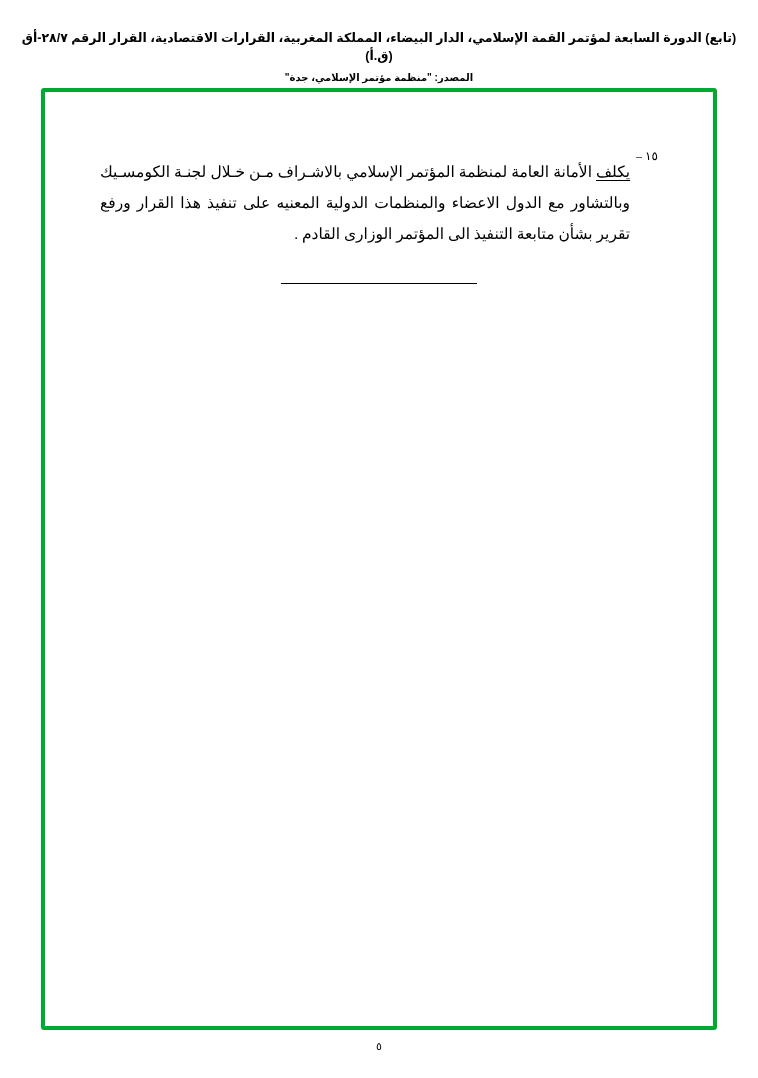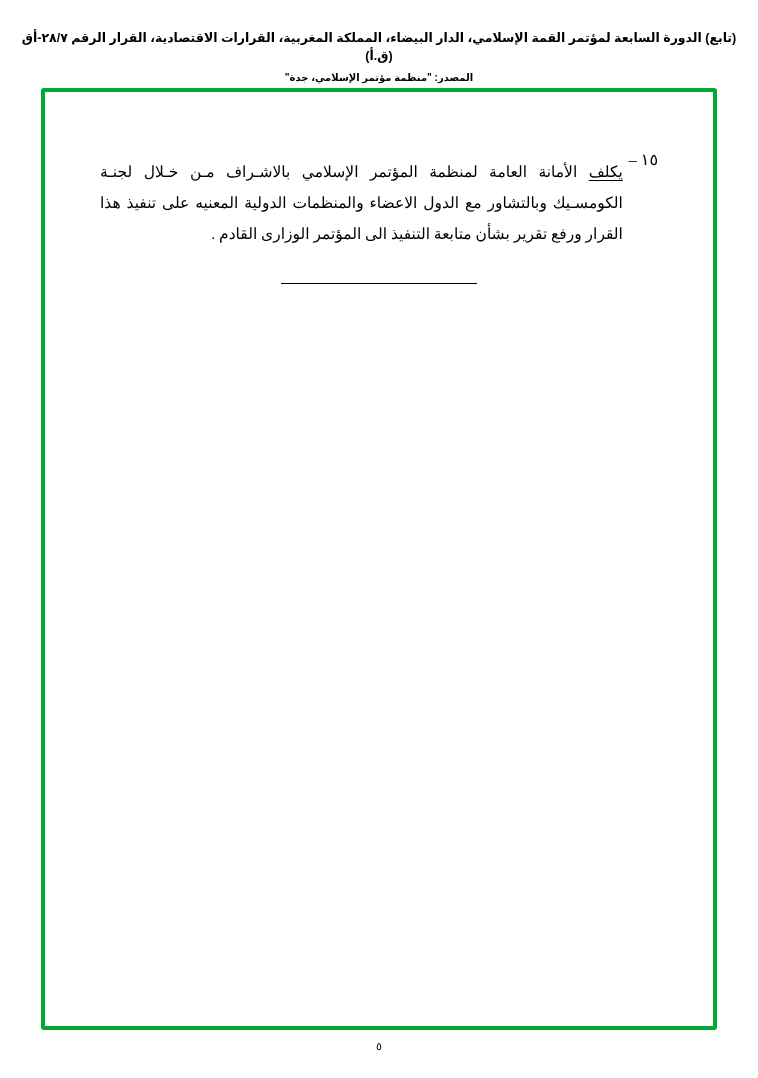--- a/index.html
+++ b/index.html
@@ -68,21 +68,21 @@
     direction: rtl;
   }
   .clause {
     display: flex;
     flex-direction: row;
     align-items: flex-start;
     direction: rtl;
   }
   .clause-num {
     flex: 0 0 auto;
-    font-size: 16px;
+    font-size: 12px;
     line-height: 2.0;
     padding-left: 6px;
     white-space: nowrap;
   }
   .clause-body {
     flex: 1 1 auto;
     font-size: 15.5px;
     line-height: 2.0;
     text-align: justify;
     text-justify: inter-word;

